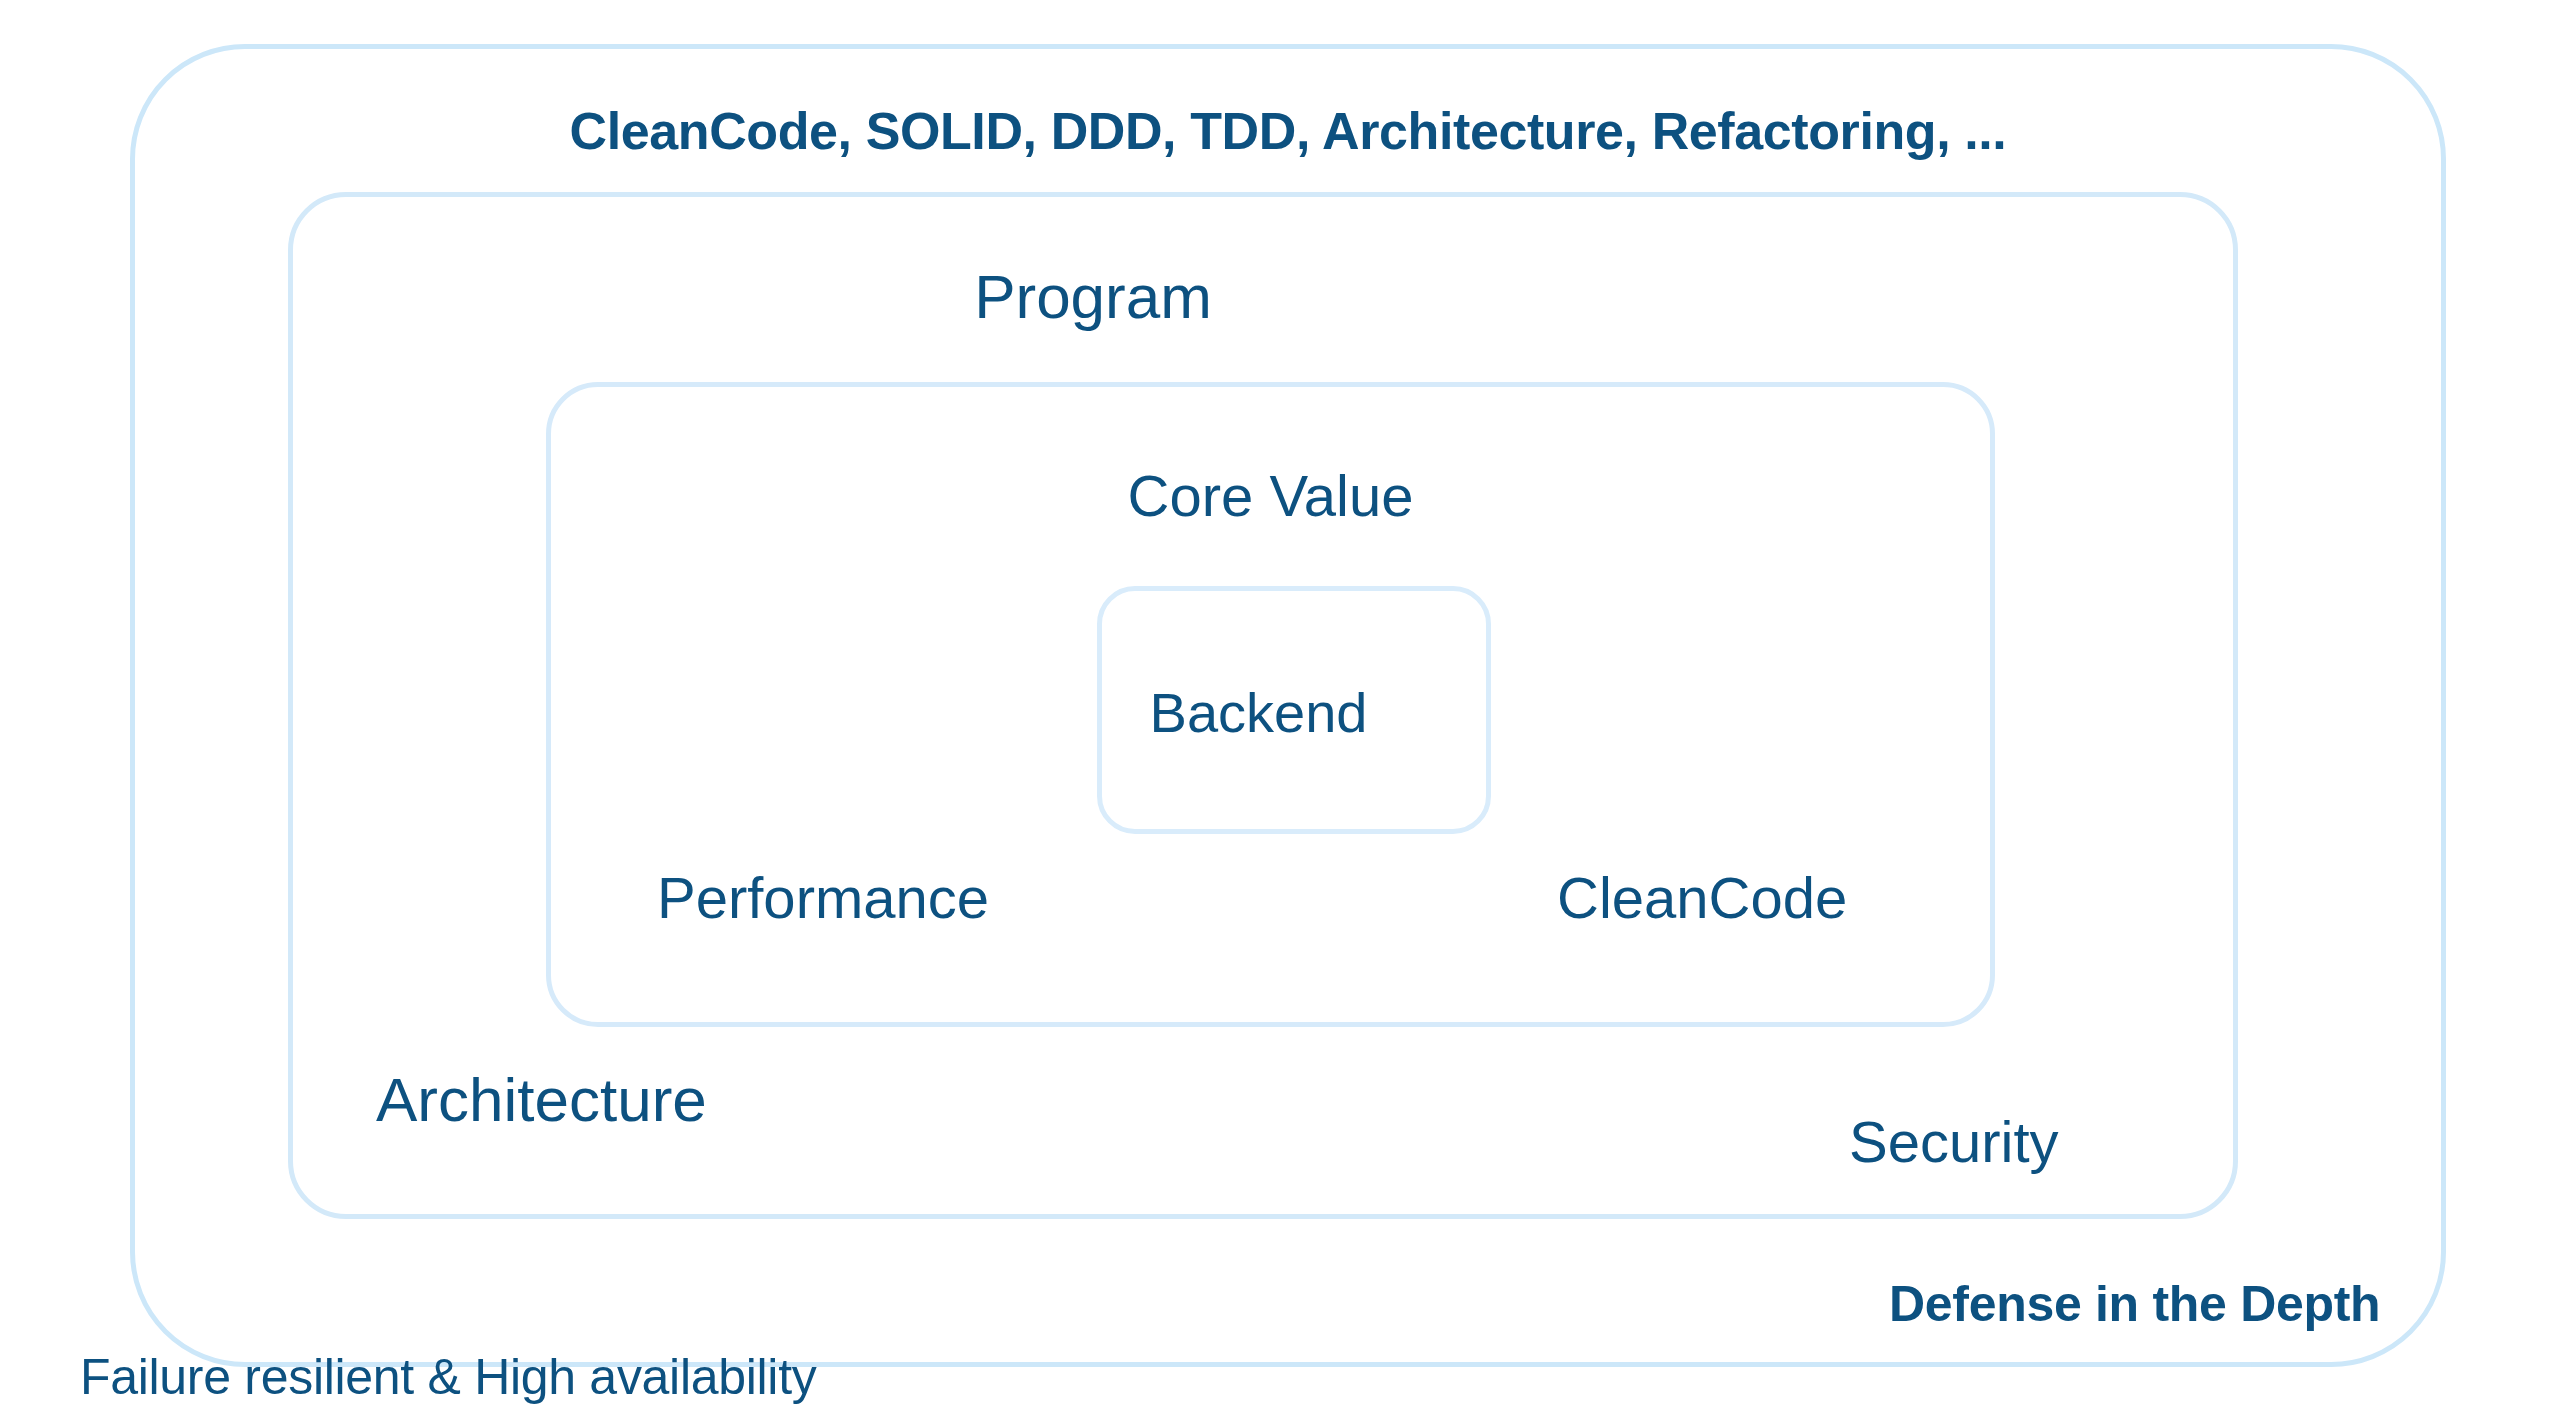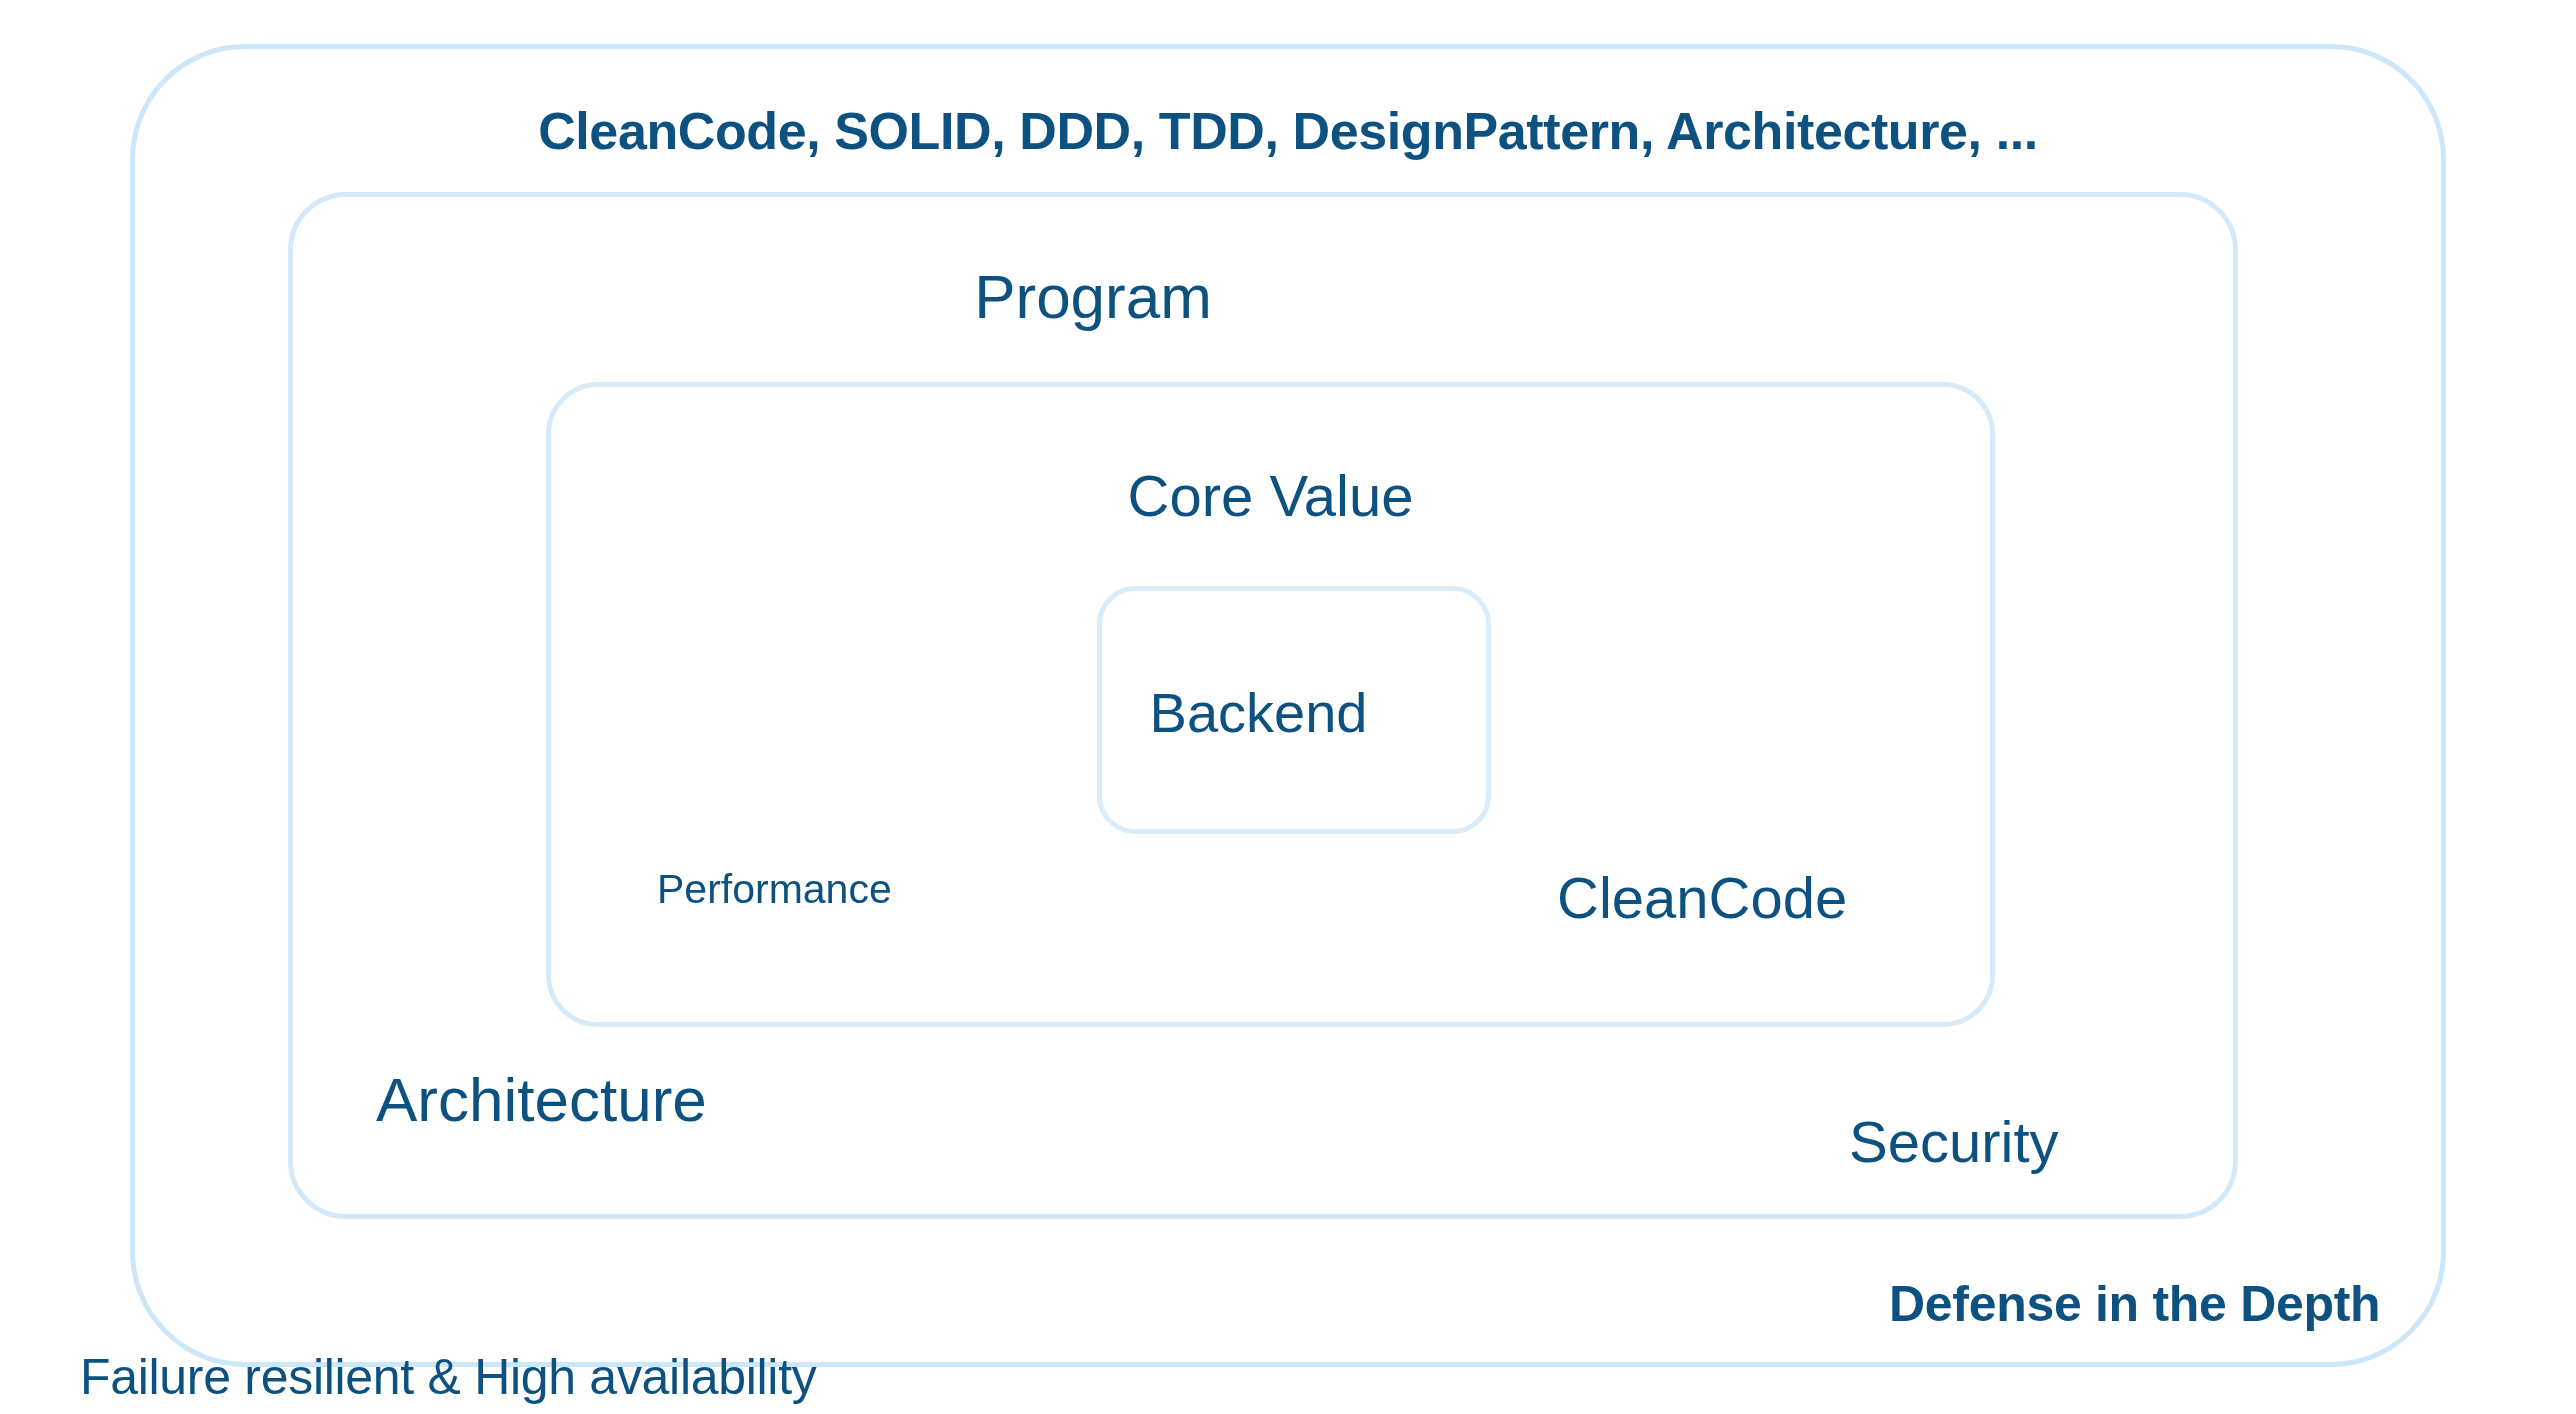--- a/index.html
+++ b/index.html
@@ -110,21 +110,21 @@
     width: 323px;
     top: 685px;
     text-align: center;
     font-size: 56px;
     font-weight: 400;
   }
 
   .label-performance {
     left: 657px;
     top: 869px;
-    font-size: 41px;
+    font-size: 58px;
     font-weight: 400;
   }
 
   .label-reliability {
     left: 1557px;
     top: 869px;
     font-size: 58px;
     font-weight: 400;
   }
 
@@ -163,21 +163,21 @@
 </head>
 <body>
 
 <div id="diagram-root">
 
   <div class="ring ring-outer"></div>
   <div class="ring ring-program"></div>
   <div class="ring ring-core"></div>
   <div class="ring ring-backend"></div>
 
-  <div class="label label-tagline">CleanCode, SOLID, DDD, TDD, DesignPattern, Architecture, ...</div>
+  <div class="label label-tagline">CleanCode, SOLID, DDD, TDD, Architecture, Refactoring, ...</div>
 
   <div class="label label-program">Program</div>
 
   <div class="label label-core-value">Core Value</div>
 
   <div class="label label-backend">Backend</div>
 
   <div class="label label-performance">Performance</div>
 
   <div class="label label-reliability">CleanCode</div>

